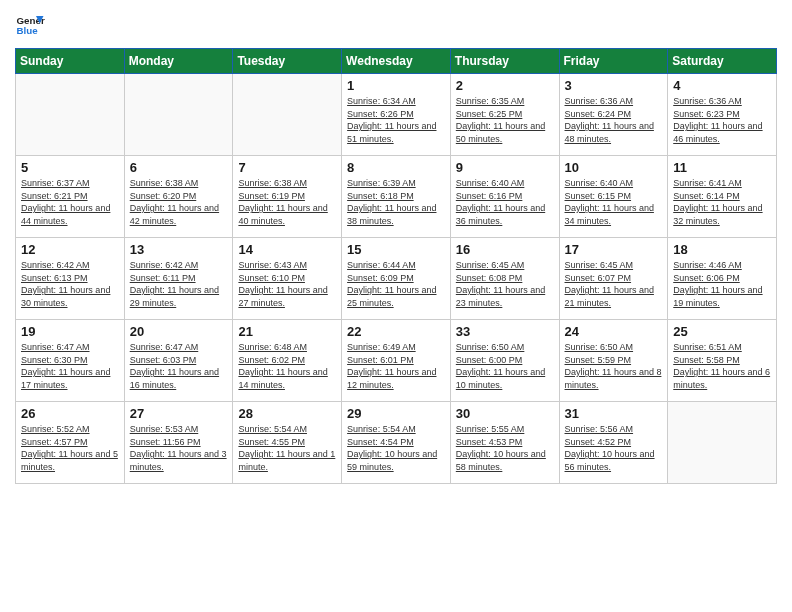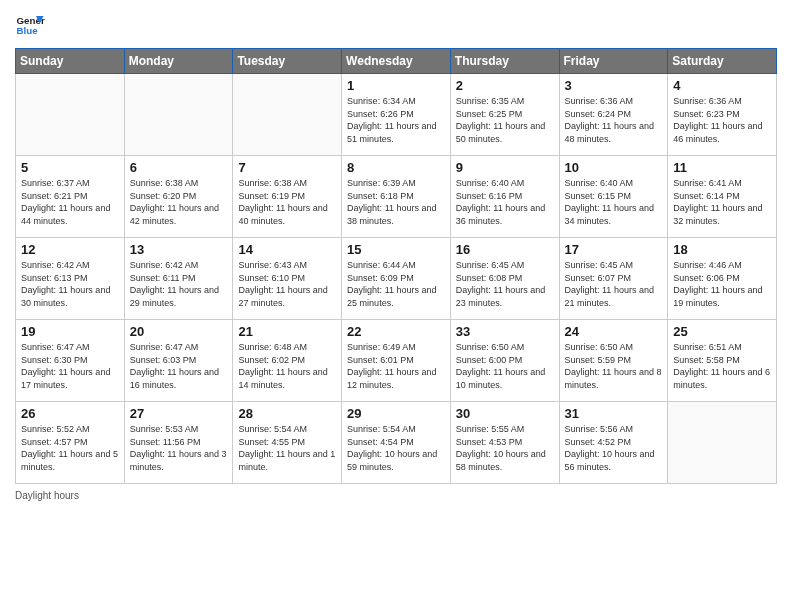--- a/index.html
+++ b/index.html
@@ -42,21 +42,21 @@
     .location {
       font-size: 14px;
       color: #444;
     }
     .calendar {
       width: 100%;
       border-collapse: collapse;
       border: 1px solid #ccc;
     }
     .calendar th {
-      background: #737373;
+      background: #15803d;
       color: #fff;
       font-size: 12px;
       font-weight: bold;
       padding: 5px 4px;
       text-align: left;
       border: 1px solid #1a5fb0;
     }
     .calendar td {
       border: 1px solid #ccc;
       vertical-align: top;
@@ -70,20 +70,21 @@
       font-size: 13px;
       font-weight: bold;
       color: #1a1a1a;
       display: block;
       margin-bottom: 2px;
     }
     .day-info {
       font-size: 9px;
       line-height: 1.4;
       color: #333;
+      text-decoration: underline;
     }
     .empty-cell {
       background: #f9f9f9;
     }
     .footer {
       margin-top: 6px;
       font-size: 10px;
       color: #555;
     }
   </style>
@@ -341,16 +342,13 @@
             <div class="day-info">Sunrise: 5:56 AM
 Sunset: 4:52 PM
 Daylight: 10 hours
 and 56 minutes.</div>
           </td>
           <td class="empty-cell"></td>
         </tr>
       </tbody>
   </table>
 
-  <div class="footer">
-    <span>Daylight hours</span>
-  </div>
 </div>
 
 </body></html>

